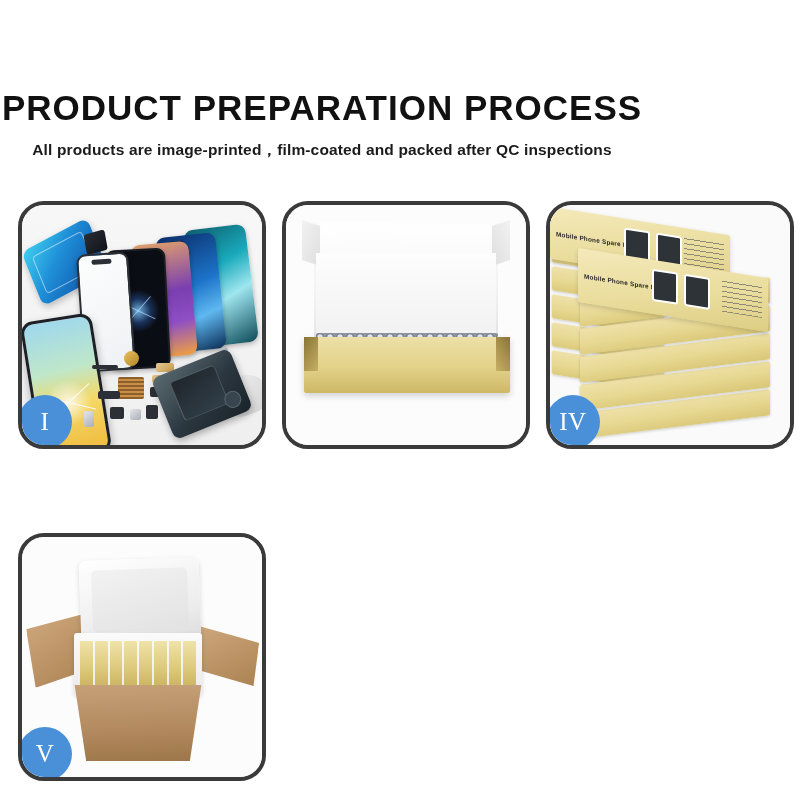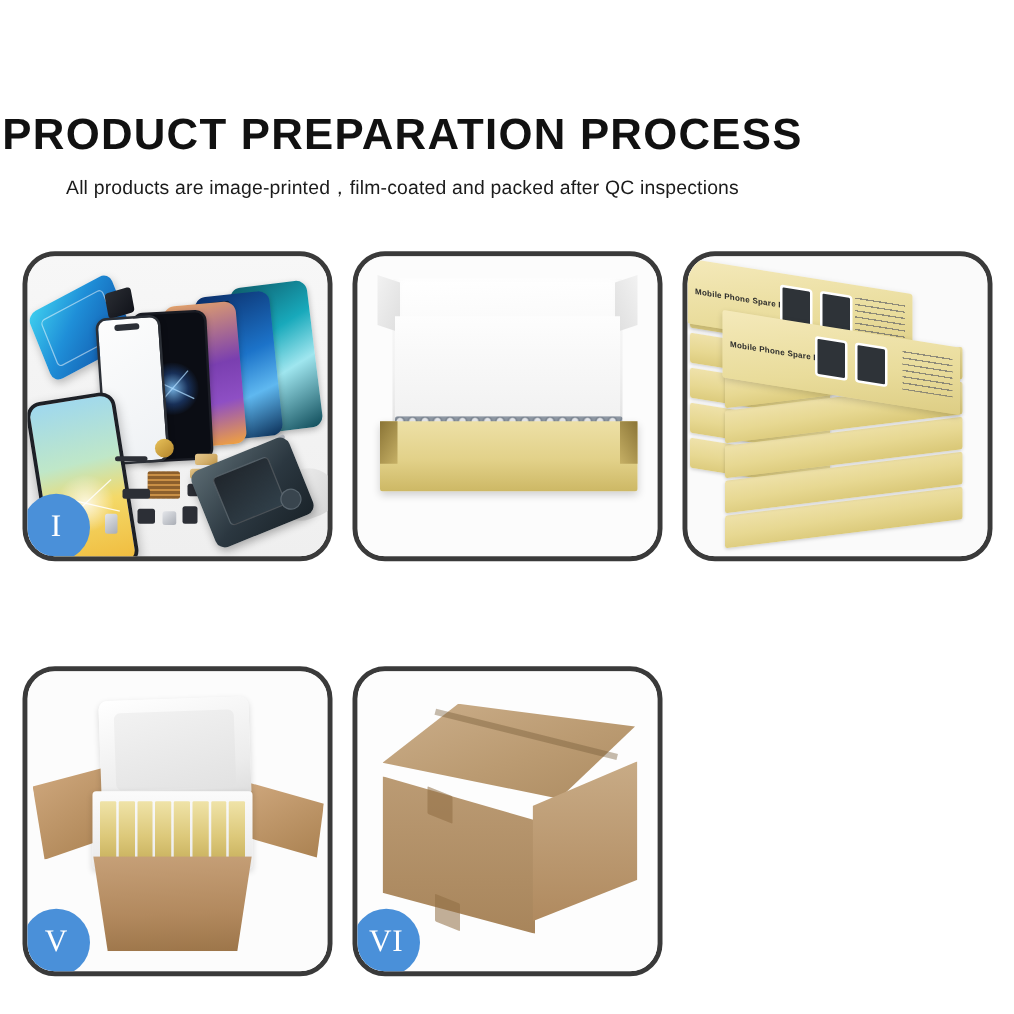--- a/index.html
+++ b/index.html
@@ -23,21 +23,21 @@
     font-size: 35px;
     font-weight: 700;
     letter-spacing: 1.0px;
     color: #111111;
     line-height: 1.15;
     white-space: nowrap;
   }
 
   .subtitle {
     font-size: 15.5px;
-    font-weight: 400;
+    font-weight: 700;
     color: #1b1b1b;
     margin-top: 12px;
     letter-spacing: 0.15px;
     white-space: nowrap;
   }
 
   
   .grid {
     position: absolute;
     top: 157px;
@@ -545,20 +545,21 @@
           <div class="kbox f1"></div>
 
           <div class="ktop t-lower">
             <span class="brandtxt">Mobile Phone Spare Parts</span>
             <span class="win w1"></span>
             <span class="win w2"></span>
             <span class="speclines"></span>
           </div>
         </div>
       </div>
+      <div class="badge">IV</div>
     </div>
 
     <div class="panel p5">
       <div class="stage">
         <div class="flap left"></div>
         <div class="flap right"></div>
         <div class="foamlid"></div>
         <div class="foambox"></div>
         <div class="ybars">
           <span class="ybar"></span>
@@ -568,26 +569,15 @@
           <span class="ybar"></span>
           <span class="ybar"></span>
           <span class="ybar"></span>
           <span class="ybar"></span>
         </div>
         <div class="carton-body"></div>
       </div>
       <div class="badge">V</div>
     </div>
 
-    <div class="panel p6">
-      <div class="stage">
-        <div class="bx-top"></div>
-        <div class="bx-left"></div>
-        <div class="bx-right"></div>
-        <div class="seam"></div>
-        <div class="tapetab a"></div>
-        <div class="tapetab b"></div>
-      </div>
-      <div class="badge">VI</div>
-    </div>
 
   </div>
 </div>
 
 </body></html>

